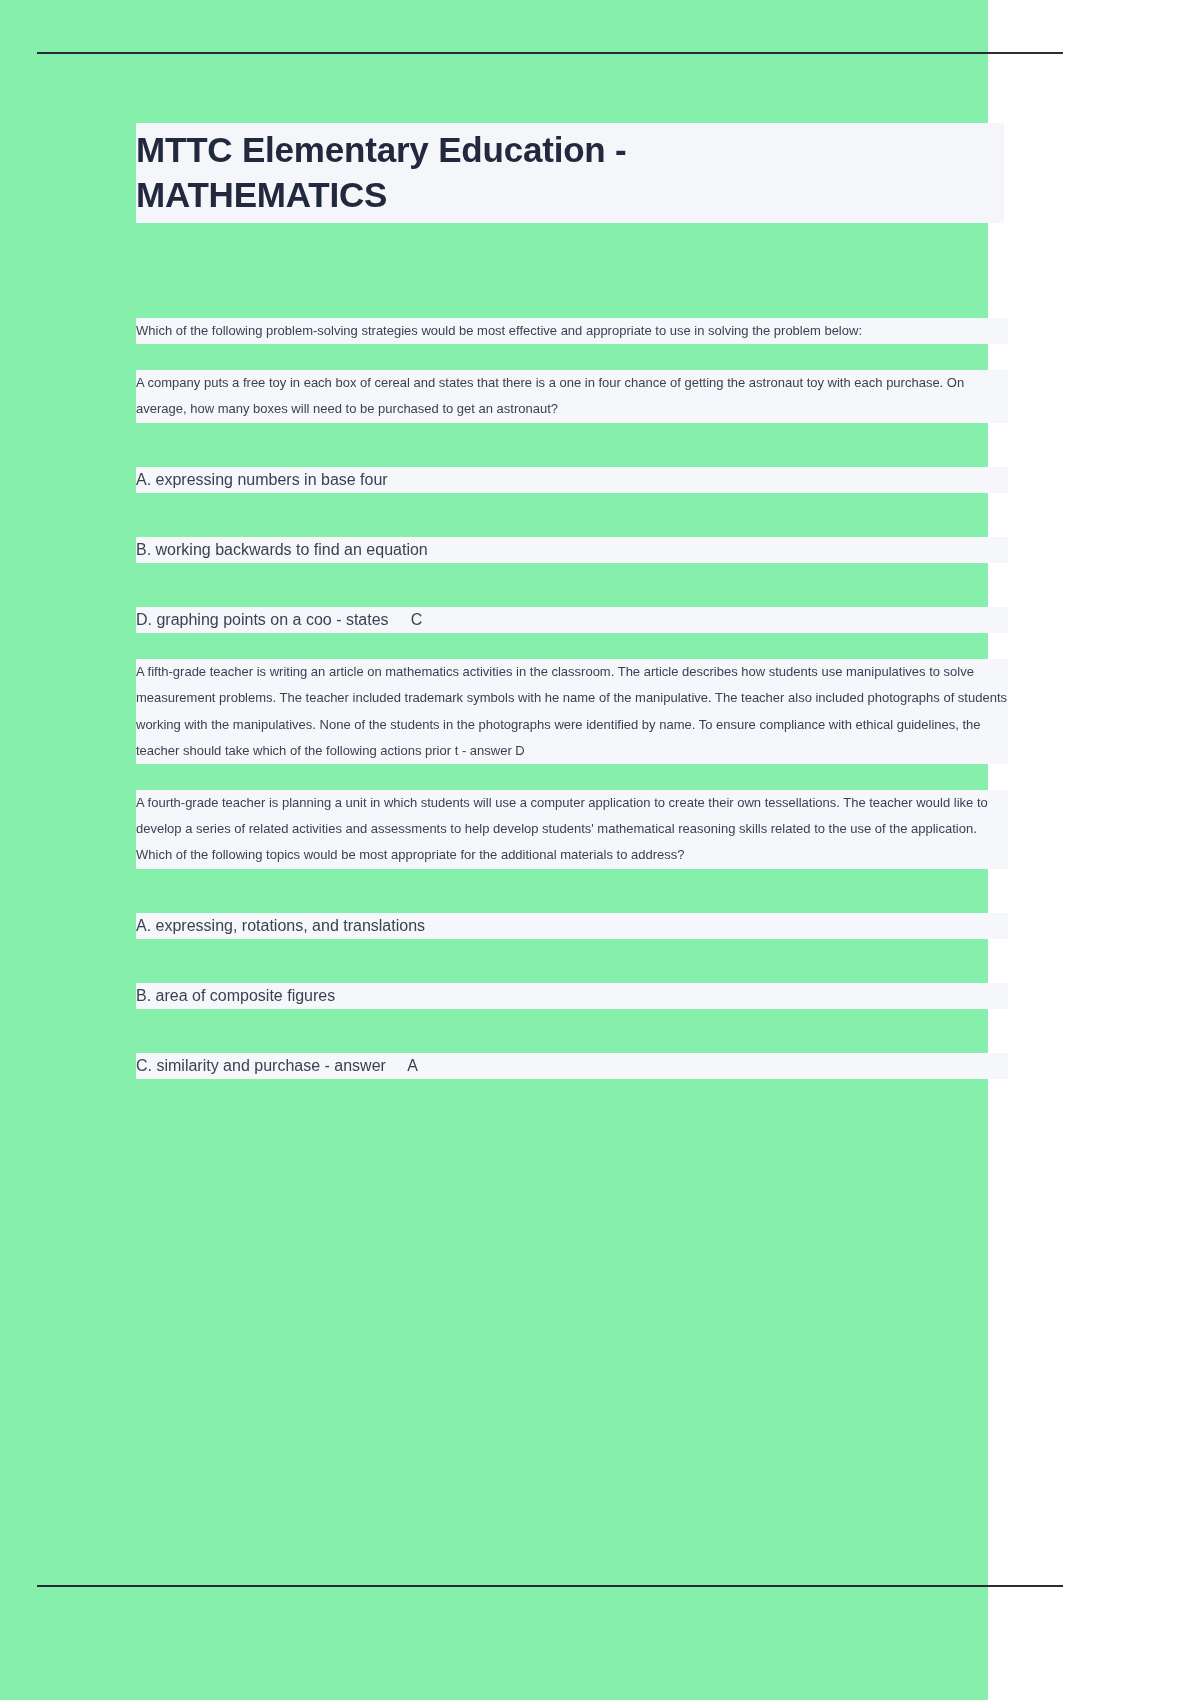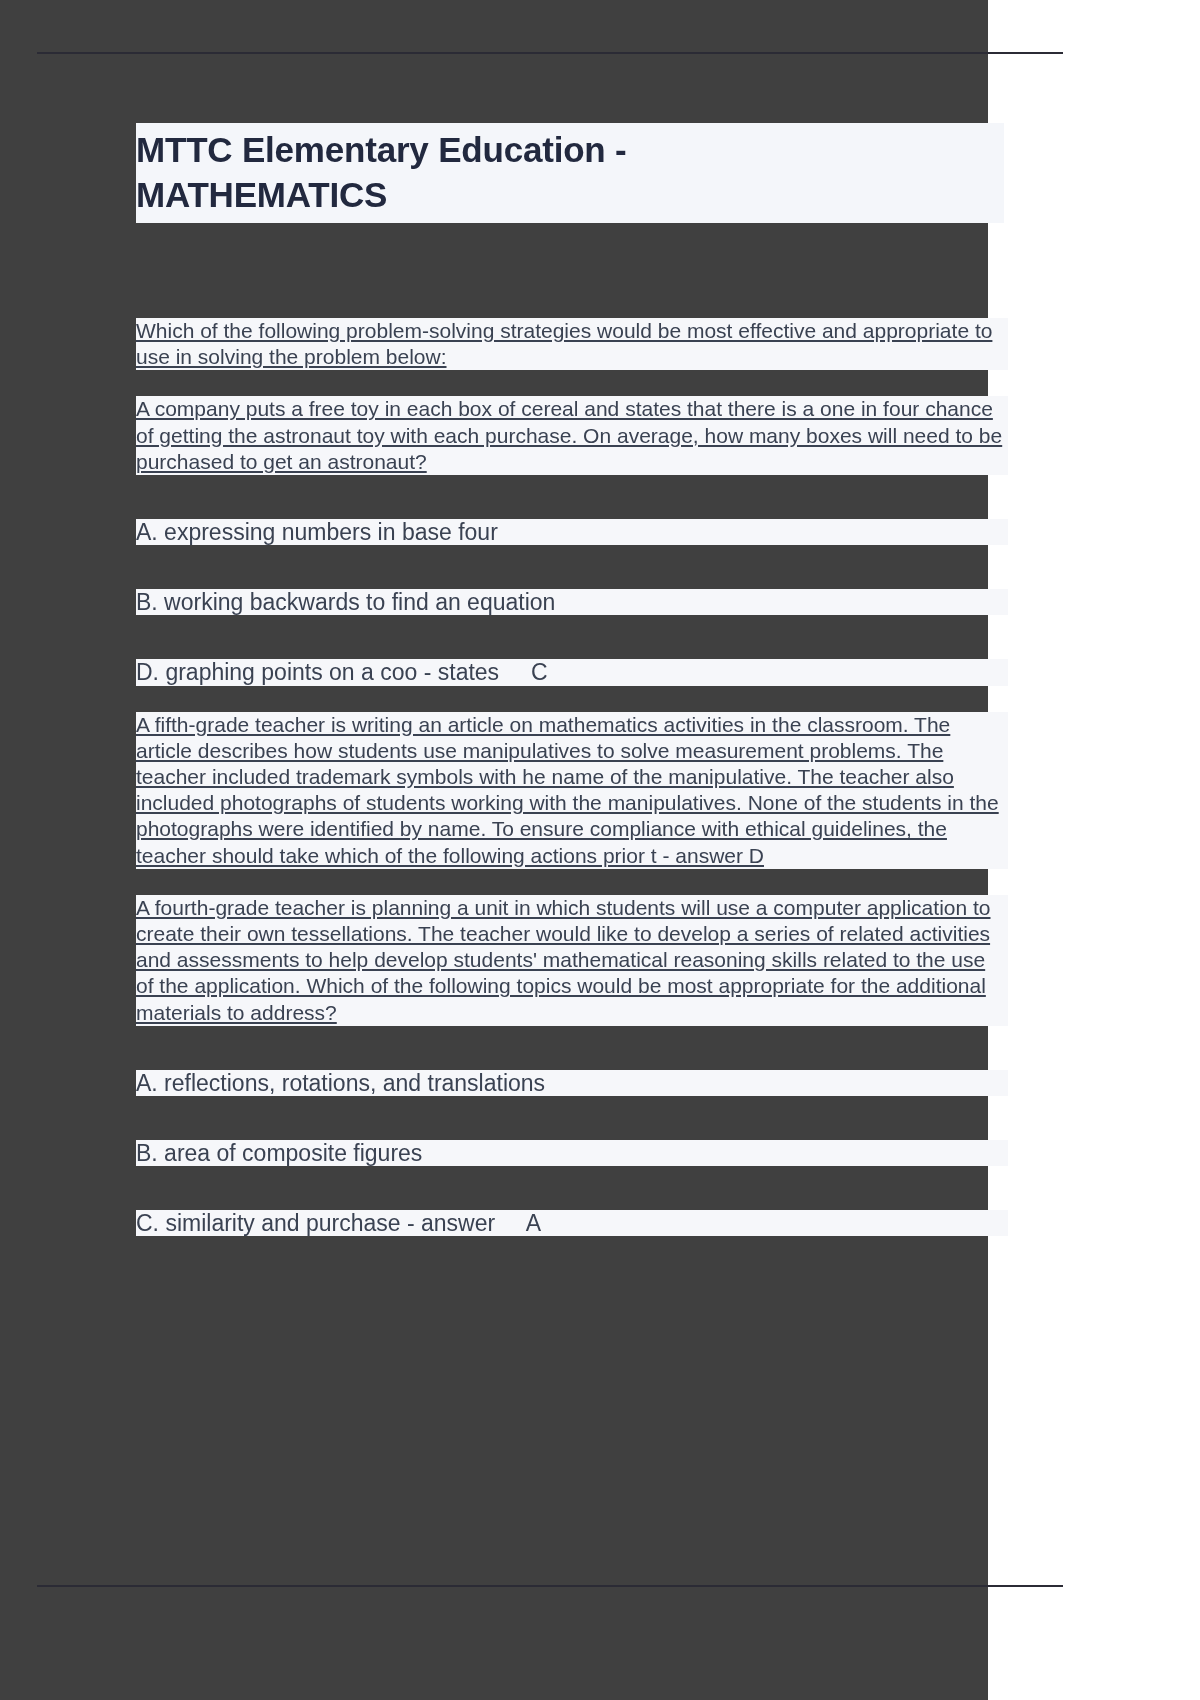--- a/index.html
+++ b/index.html
@@ -11,21 +11,21 @@
     height: 1700px;
     background: #ffffff;
     font-family: "Liberation Sans", sans-serif;
     overflow: hidden;
   }
 
   .page {
     position: relative;
     width: 988px;
     height: 1700px;
-    background: #404040;
+    background: #86efac;
     box-sizing: border-box;
   }
 
   
   .rule {
     position: absolute;
     left: 37px;
     width: 1026px;
     height: 0;
     border-top: 2px solid #2b2b35;
@@ -54,36 +54,35 @@
     white-space: pre-line;
   }
 
   .block {
     margin-top: 0;
   }
 
   .spacer-lg { height: 95px; }
 
   .para {
-    font-size: 21px;
+    font-size: 13px;
     line-height: 26.2px;
     color: #3a4252;
     margin: 0 0 26px 0;
     background: #f6f7fa;
     display: block;
-    text-decoration: underline;
   }
 
   .options {
     margin: 0 0 26px 0;
     display: block;
   }
 
   .option {
-    font-size: 23px;
+    font-size: 16px;
     line-height: 26.2px;
     color: #3a4252;
     display: block;
     background: #f6f7fa;
     white-space: pre;
     margin-top: 44px;
   }
 </style>
 </head>
 <body>
@@ -110,21 +109,21 @@
       </div>
     </div>
 
     <div class="block">
       <div class="para">A fifth-grade teacher is writing an article on mathematics activities in the classroom. The article describes how students use manipulatives to solve measurement problems. The teacher included trademark symbols with he name of the manipulative. The teacher also included photographs of students working with the manipulatives. None of the students in the photographs were identified by name. To ensure compliance with ethical guidelines, the teacher should take which of the following actions prior t - answer     D</div>
     </div>
 
     <div class="block">
       <div class="para">A fourth-grade teacher is planning a unit in which students will use a computer application to create their own tessellations. The teacher would like to develop a series of related activities and assessments to help develop students' mathematical reasoning skills related to the use of the application. Which of the following topics would be most appropriate for the additional materials to address?</div>
       <div class="options">
-        <div class="option">A. reflections, rotations, and translations</div>
+        <div class="option">A. expressing, rotations, and translations</div>
         <div class="option">B. area of composite figures</div>
         <div class="option">C. similarity and purchase - answer     A</div>
       </div>
     </div>
 
 
 
   </div>
 </div>
 

